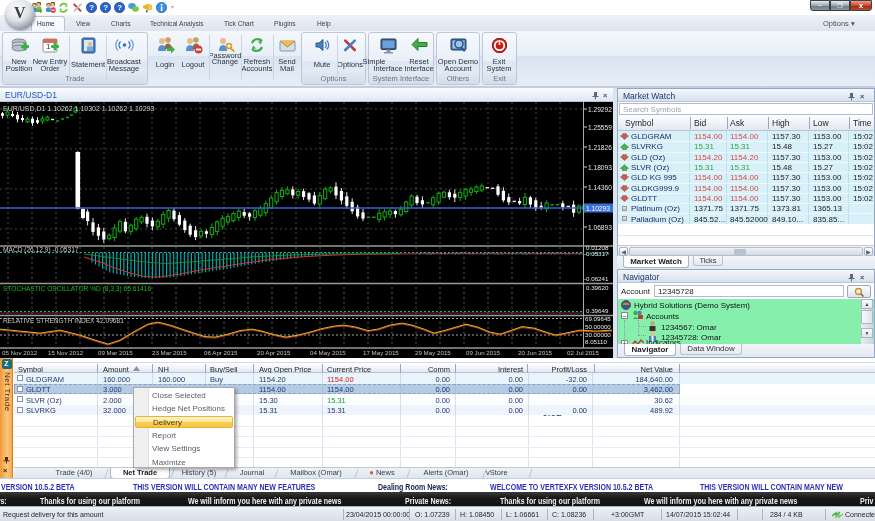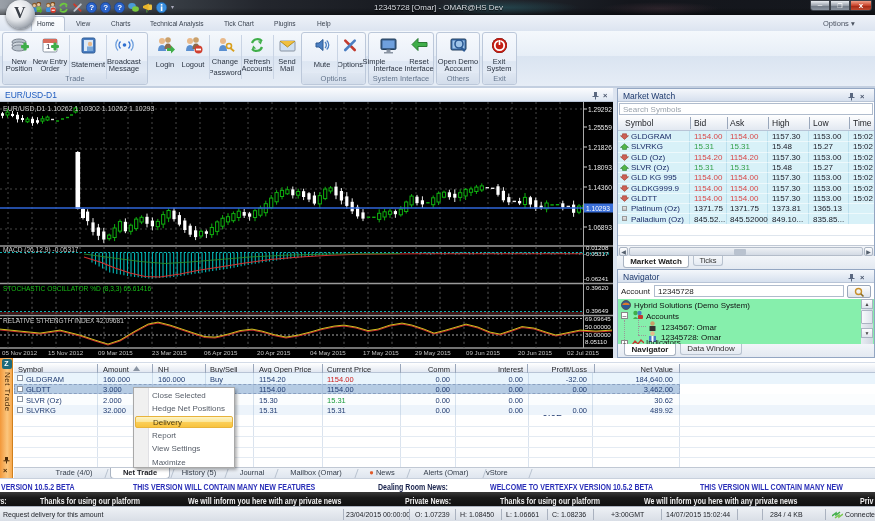--- a/index.html
+++ b/index.html
@@ -1,26 +1,20 @@
 <!DOCTYPE html>
 <html><head><meta charset="utf-8"><style>
 *{margin:0;padding:0;box-sizing:border-box}
 body{font-family:"Liberation Sans",sans-serif;}
 #app{position:relative;width:875px;height:521px;overflow:hidden;background:#fff;font-family:"Liberation Sans",sans-serif}
 .abs{position:absolute}
 .tx{position:absolute;white-space:nowrap}
 </style></head><body>
 <div id="app">
 
-<div class="abs" style="left:0;top:0;width:875px;height:15px;background:linear-gradient(90deg,#9aa0a8 0%,#70777f 6%,#3a4047 18%,#23262d 30%,#181b21 45%,#232930 55%,#14161c 72%,#15181e 100%);overflow:hidden">
- <div class="abs" style="left:0;top:8px;width:875px;height:7px;background:linear-gradient(rgba(0,0,0,0),rgba(0,0,0,.45))"></div>
- <div class="abs" style="left:430px;top:0px;width:150px;height:15px;background:radial-gradient(ellipse at center,rgba(40,110,120,.4),transparent 70%)"></div>
- <div class="abs" style="left:600px;top:2px;width:120px;height:13px;background:radial-gradient(ellipse at center,rgba(90,60,70,.35),transparent 70%)"></div>
- <div class="tx" style="left:374px;top:3px;font-size:8px;color:#d8dce2;text-shadow:0 1px 1px #000">12345728 [Omar]  -  OMAR@HS Dev</div>
-</div>
 <div class="abs" style="left:0;top:0;width:875px;height:15px;z-index:6;pointer-events:none">
       <svg class="abs" style="left:31px;top:2px" width="11" height="11" viewBox="0 0 11 11">
         <circle cx="3.5" cy="3" r="2.3" fill="#8a5a2a"></circle>
         <circle cx="3.3" cy="3.6" r="1.6" fill="#e8c49a"></circle>
         <rect x="1" y="5.6" width="5" height="4.5" rx="1.5" fill="#3a8edd"></rect>
         <circle cx="7.8" cy="2" r="2.3" fill="#7a4a20"></circle>
         <circle cx="7.6" cy="2.6" r="1.6" fill="#e8c49a"></circle>
         <rect x="5.4" y="4.6" width="5" height="4.5" rx="1.5" fill="#7ab648"></rect>
         <path d="M6,8 h3 v-1.5 l2.5,2.5 -2.5,2.5 v-1.5 h-3 z" fill="#5aa828"></path>
       </svg>
@@ -165,21 +159,21 @@
         <rect x="12" y="12.6" width="5" height="1.8" fill="#fff"></rect>
       </svg>
       <div class="tx" style="left:153px;top:29px;width:80px;text-align:center;font-size:7.5px;color:#2b3442">Logout</div>
       <svg class="abs" style="left:216px;top:5px" width="19" height="19" viewBox="0 0 19 19">
         <circle cx="7" cy="5" r="3" fill="#e8b98a"></circle>
         <path d="M3,15 q0,-6 4,-6 q4,0 4,6 z" fill="#5a8fd0"></path>
         <circle cx="13" cy="10" r="2.5" fill="none" stroke="#d8a020" stroke-width="1.6"></circle>
         <rect x="14.5" y="11" width="5.5" height="1.8" fill="#d8a020" transform="rotate(40 14.5 11)"></rect>
       </svg>
       <div class="tx" style="left:185px;top:26px;width:80px;text-align:center;font-size:7.5px;color:#2b3442">Change</div>
-      <div class="tx" style="left:185px;top:37px;width:80px;text-align:center;font-size:7.5px;color:#2b3442">Password</div>
+      <div class="tx" style="left:185px;top:20px;width:80px;text-align:center;font-size:7.5px;color:#2b3442">Password</div>
       <svg class="abs" style="left:248px;top:5px" width="19" height="19" viewBox="0 0 19 19">
         <path d="M14,5 A6,6 0 0 0 4,7" fill="none" stroke="#3fae49" stroke-width="2.2"></path>
         <path d="M14,5 l-4.2,0.4 3,3 z" fill="#3fae49"></path>
         <path d="M4,13 A6,6 0 0 0 14,11" fill="none" stroke="#3fae49" stroke-width="2.2"></path>
         <path d="M4,13 l4.2,-0.4 -3,-3 z" fill="#3fae49"></path>
       </svg>
       <div class="tx" style="left:217px;top:26px;width:80px;text-align:center;font-size:7.5px;color:#2b3442">Refresh</div>
       <div class="tx" style="left:217px;top:33px;width:80px;text-align:center;font-size:7.5px;color:#2b3442">Accounts</div>
       <svg class="abs" style="left:278px;top:5px" width="19" height="19" viewBox="0 0 19 19">
         <rect x="2" y="5" width="15" height="10" rx="1" fill="#cfe0f2" stroke="#8a94a2"></rect>

